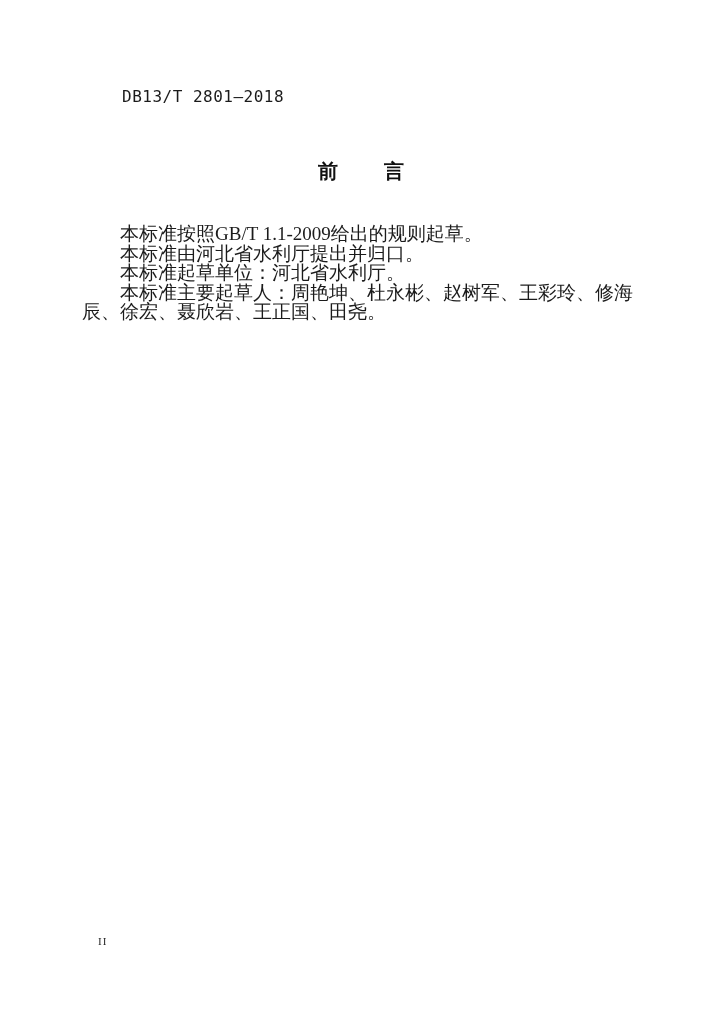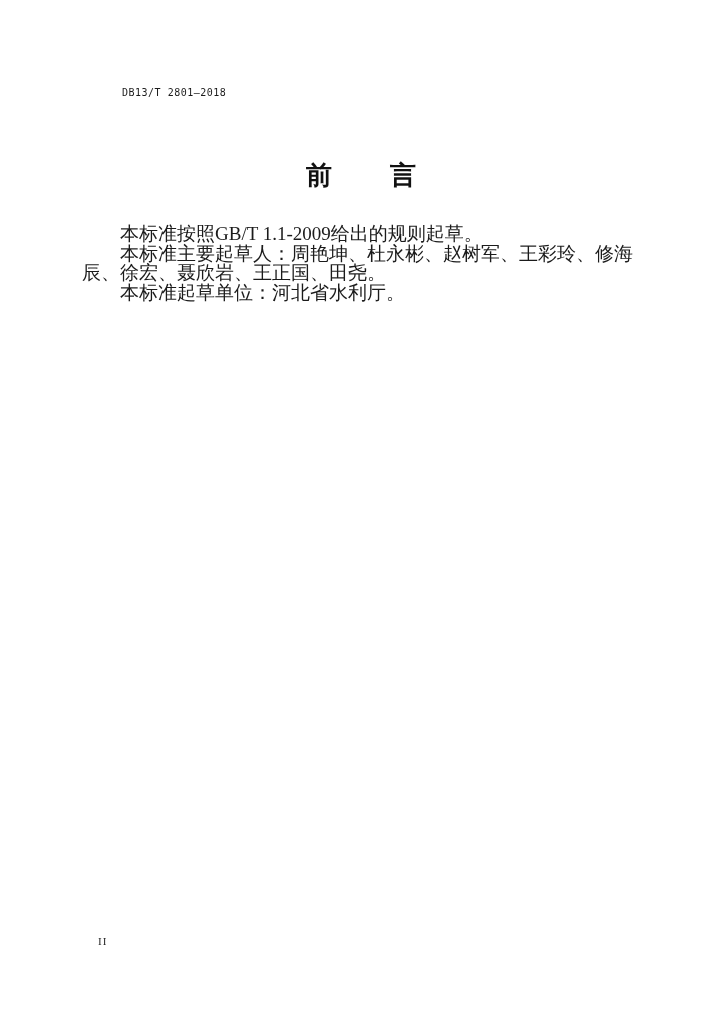--- a/index.html
+++ b/index.html
@@ -15,35 +15,35 @@
     background: #ffffff;
     overflow: hidden;
     font-family: "Liberation Serif", "DejaVu Serif", serif;
     color: #1b1b1b;
   }
   .doc-code {
     position: absolute;
     left: 84px;
     top: 87px;
     font-family: "DejaVu Sans Mono", "Liberation Mono", monospace;
-    font-size: 10px;
+    font-size: 16px;
     letter-spacing: 0.5px;
     color: #1b1b1b;
     white-space: nowrap;
     padding-left: 38px;
   }
   .doc-title {
     position: absolute;
     left: 0;
     top: 158px;
     width: 100%;
     text-align: center;
     font-family: "Liberation Sans", "DejaVu Sans", sans-serif;
     font-weight: bold;
-    font-size: 26px;
+    font-size: 20px;
     letter-spacing: 2px;
     color: #111111;
     white-space: pre;
   }
   .doc-body {
     position: absolute;
     left: 82px;
     top: 224px;
     width: 578px;
     font-size: 19px;
@@ -69,19 +69,20 @@
 <body>
 
 <div class="page">
 
   <div class="doc-code">DB13/T 2801—2018</div>
 
   <div class="doc-title">前　　言</div>
 
   <div class="doc-body">
     <p>本标准按照GB/T 1.1-2009给出的规则起草。</p>
+    <p>本标准由河北省水利厅提出并归口。</p>
+    <p>本标准起草单位：河北省水利厅。</p>
     <p>本标准主要起草人：周艳坤、杜永彬、赵树军、王彩玲、修海辰、徐宏、聂欣岩、王正国、田尧。</p>
-    <p>本标准起草单位：河北省水利厅。</p>
   </div>
 
   <div class="page-number">II</div>
 
 </div>
 
 </body></html>

